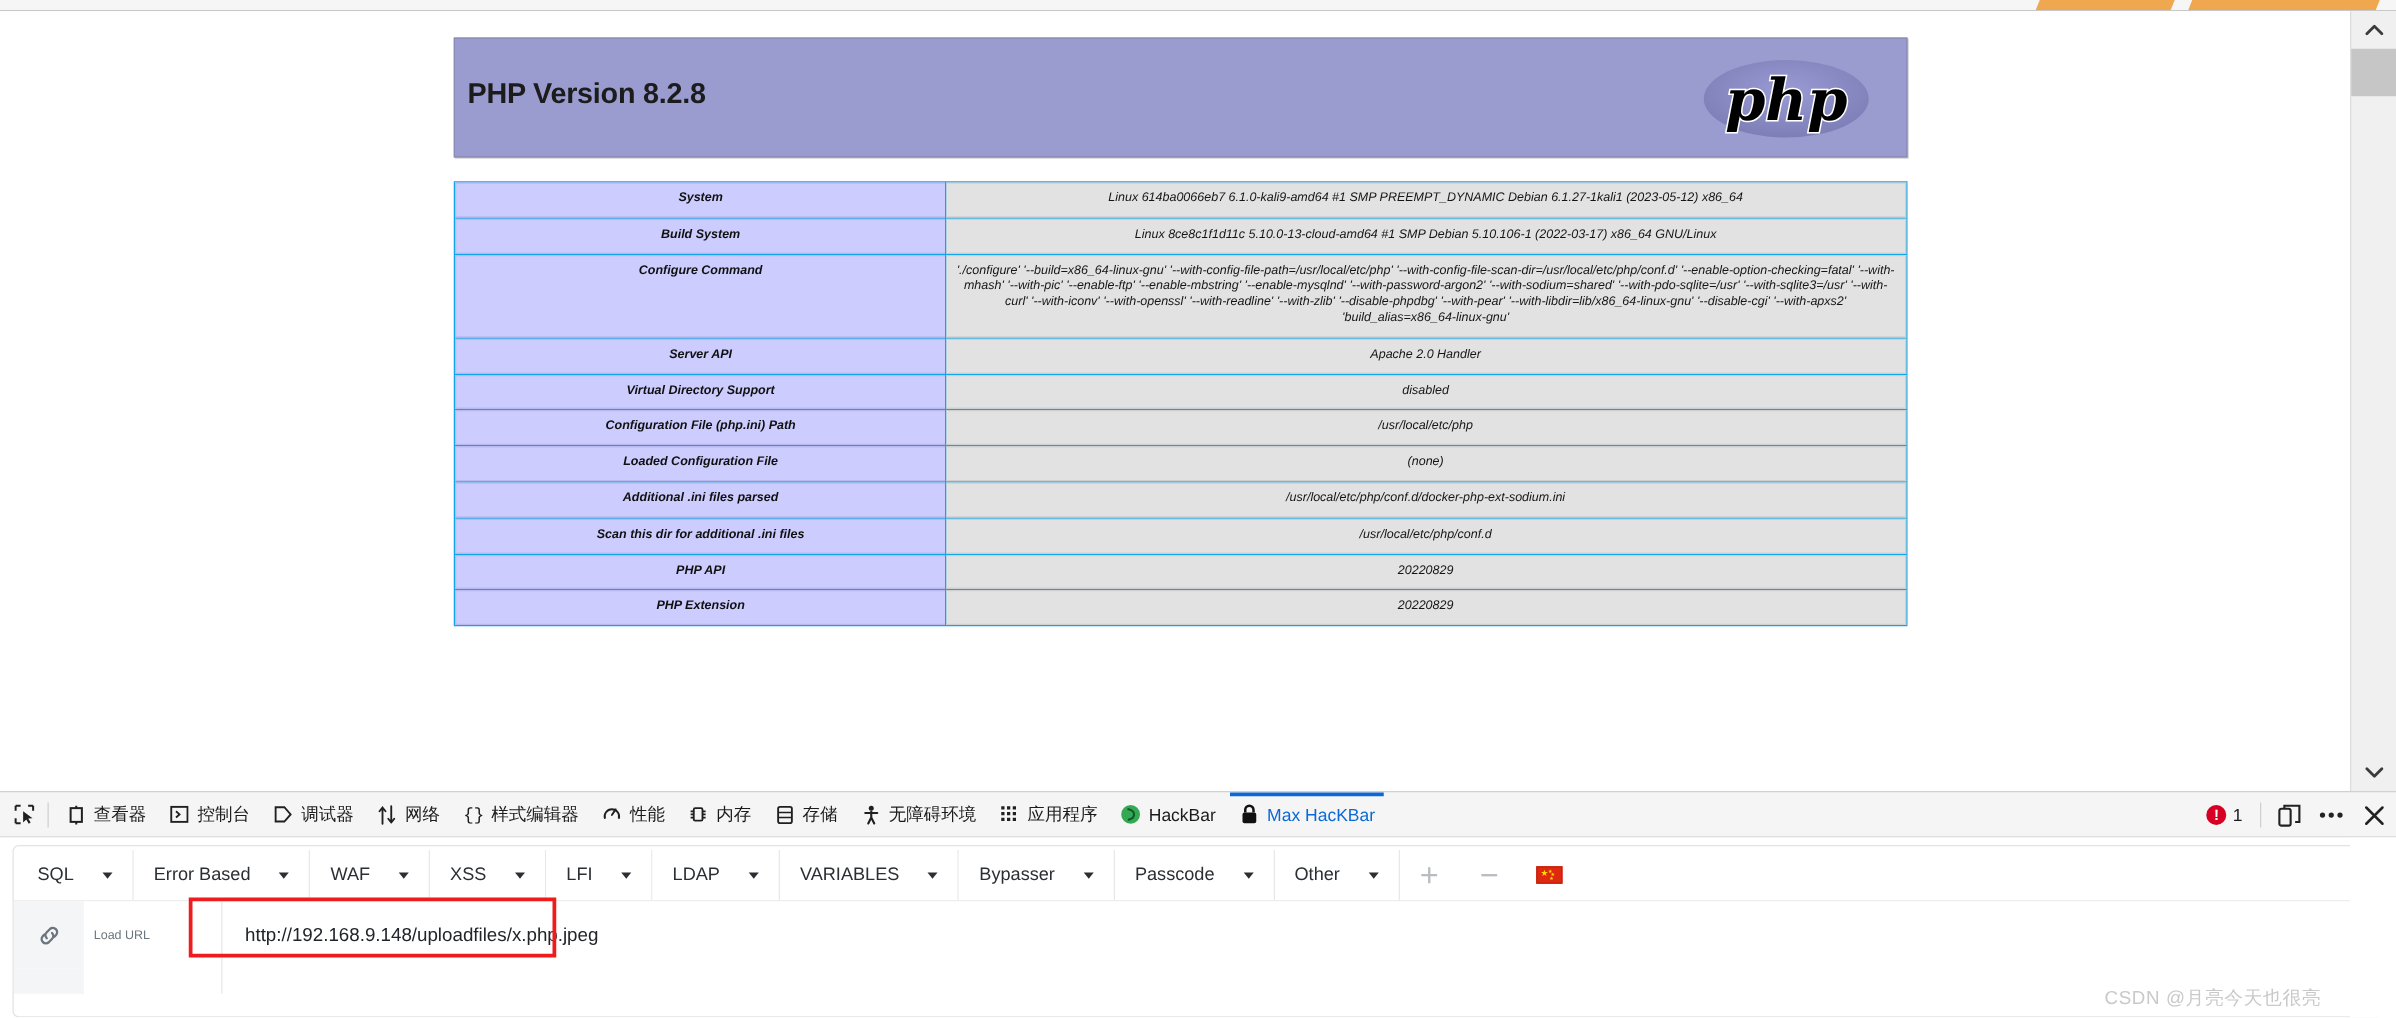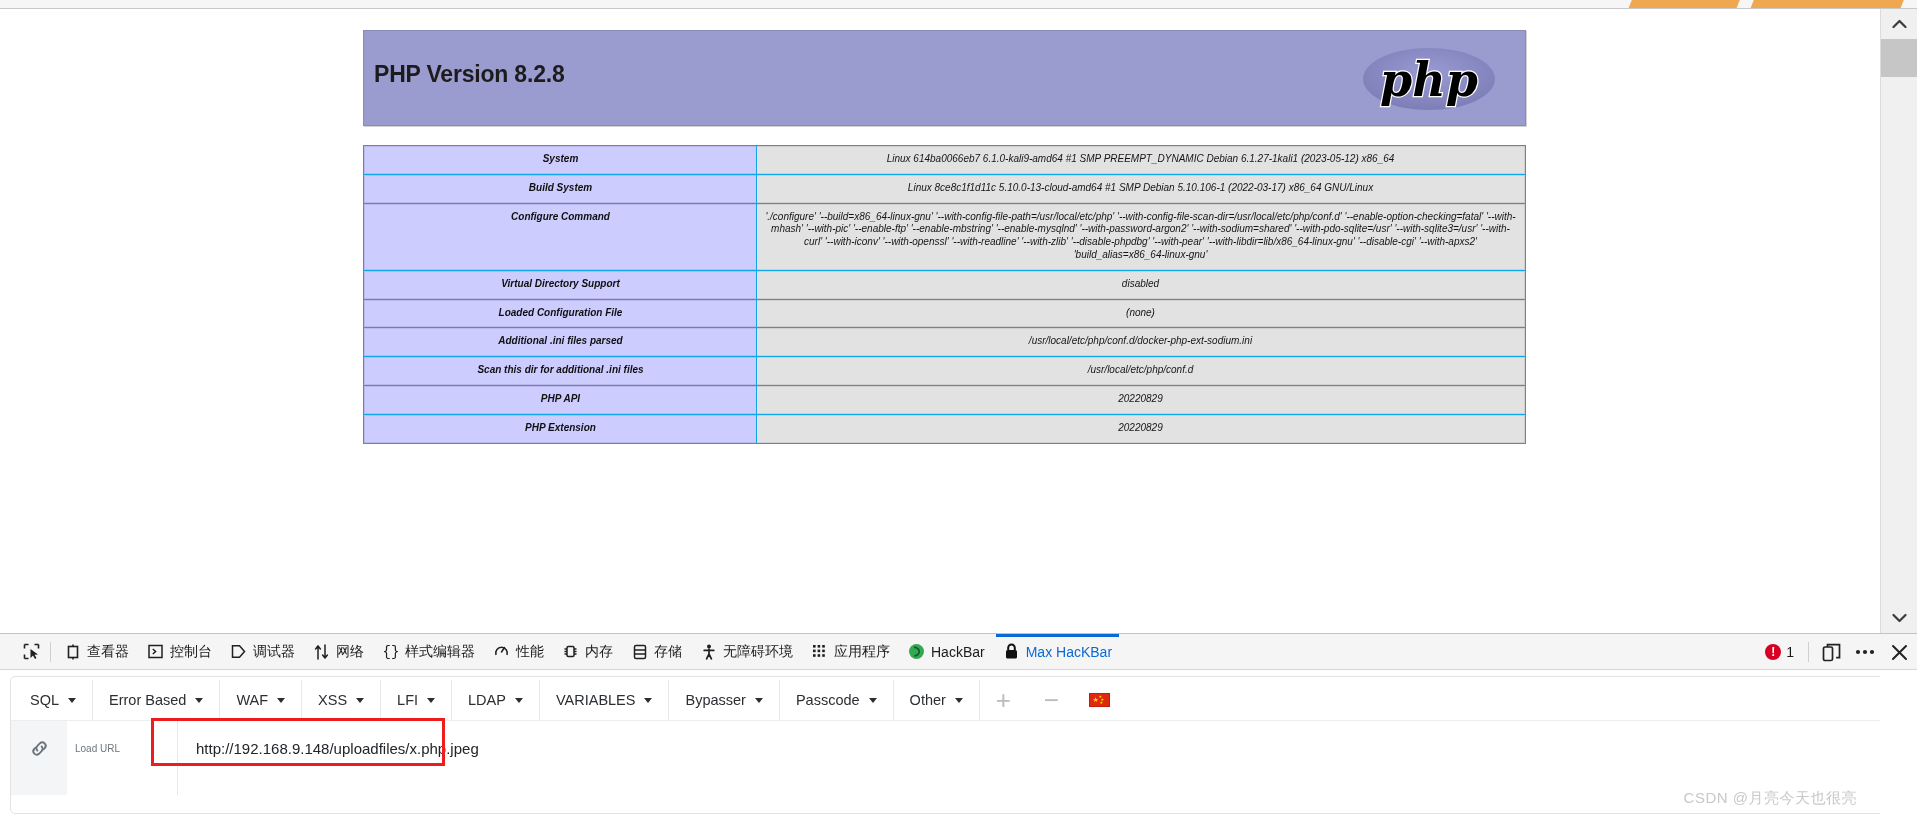--- a/index.html
+++ b/index.html
@@ -81,21 +81,21 @@
 
   
   .devtools {
     position:absolute; top:633px; left:0; width:1917px; height:181px;
     background:#ffffff; border-top:1px solid #c2c2c2;
     display:flex; flex-direction:column;
   }
   .dt-toolbar {
     position:relative; height:31px; min-height:36px;
     background:#f5f5f5; border-bottom:1px solid #d6d6d6;
-    display:flex; align-items:center; padding-left:16px;
+    display:flex; align-items:center; padding-left:4px;
     font-size:14px; color:#1b1b1b;
   }
   .dt-pick {
     width:30px; height:26px; display:flex; align-items:center; justify-content:center;
     color:#202020;
   }
   .dt-sep { width:1px; height:20px; background:#cfcfcf; margin:0 4px; }
   .dt-tab {
     display:flex; align-items:center; gap:6px;
     height:36px; padding:0 9px; color:#1b1b1b; white-space:nowrap;
@@ -124,21 +124,21 @@
   }
   .hb-card {
     border:1px solid #e2e3e5; border-radius:5px; background:#fff; height:100%;
     overflow:hidden;
   }
   .hb-btnrow {
     display:flex; align-items:stretch; height:44px; border-bottom:1px solid #eceef0;
     padding:3px 3px 0 3px;
   }
   .hb-btn {
-    display:flex; align-items:center; gap:9px;
+    display:flex; align-items:center; gap:23px;
     padding:0 16px; font-size:14.5px; color:#2b2f33; white-space:nowrap;
     border-right:1px solid #e6e8ea; background:#fff;
   }
   .hb-btn .caret { width:0;height:0;border-left:4.5px solid transparent;border-right:4.5px solid transparent;border-top:5.5px solid #2b2f33; }
   .hb-icbtn {
     display:flex; align-items:center; justify-content:center;
     width:48px; font-size:26px; color:#b9bcc0; background:#fff; border-right:1px solid transparent;
   }
   .hb-flag {
     display:flex; align-items:center; justify-content:center; width:48px;
@@ -215,22 +215,30 @@
           </tr>
           <tr>
             <td class="k">Build System</td>
             <td class="v">Linux 8ce8c1f1d11c 5.10.0-13-cloud-amd64 #1 SMP Debian 5.10.106-1 (2022-03-17) x86_64 GNU/Linux</td>
           </tr>
           <tr>
             <td class="k">Configure Command</td>
             <td class="v">'./configure' '--build=x86_64-linux-gnu' '--with-config-file-path=/usr/local/etc/php' '--with-config-file-scan-dir=/usr/local/etc/php/conf.d' '--enable-option-checking=fatal' '--with-mhash' '--with-pic' '--enable-ftp' '--enable-mbstring' '--enable-mysqlnd' '--with-password-argon2' '--with-sodium=shared' '--with-pdo-sqlite=/usr' '--with-sqlite3=/usr' '--with-curl' '--with-iconv' '--with-openssl' '--with-readline' '--with-zlib' '--disable-phpdbg' '--with-pear' '--with-libdir=lib/x86_64-linux-gnu' '--disable-cgi' '--with-apxs2' 'build_alias=x86_64-linux-gnu'</td>
           </tr>
           <tr>
+            <td class="k">Server API</td>
+            <td class="v">Apache 2.0 Handler</td>
+          </tr>
+          <tr>
             <td class="k">Virtual Directory Support</td>
             <td class="v">disabled</td>
+          </tr>
+          <tr>
+            <td class="k">Configuration File (php.ini) Path</td>
+            <td class="v">/usr/local/etc/php</td>
           </tr>
           <tr>
             <td class="k">Loaded Configuration File</td>
             <td class="v">(none)</td>
           </tr>
           <tr>
             <td class="k">Additional .ini files parsed</td>
             <td class="v">/usr/local/etc/php/conf.d/docker-php-ext-sodium.ini</td>
           </tr>
           <tr>

